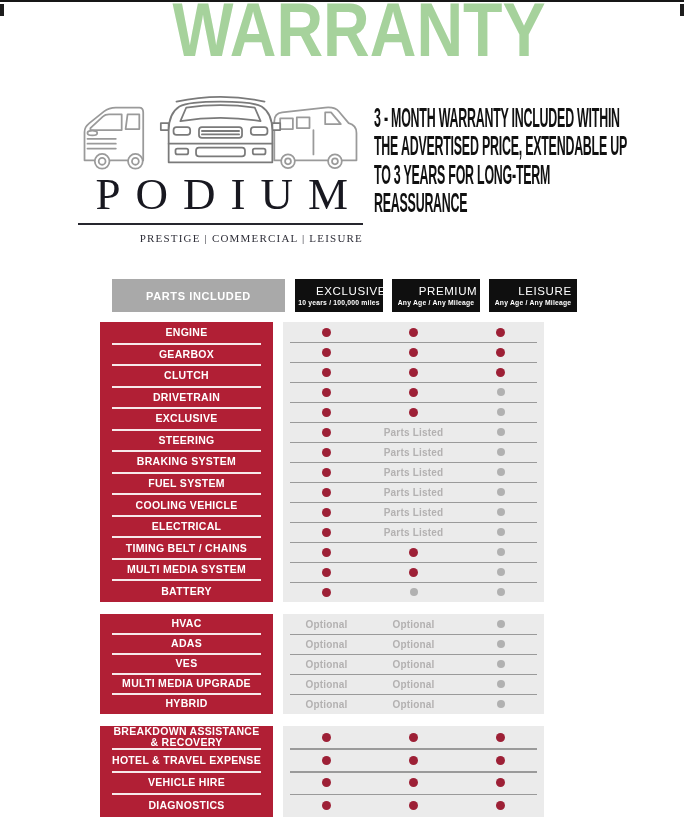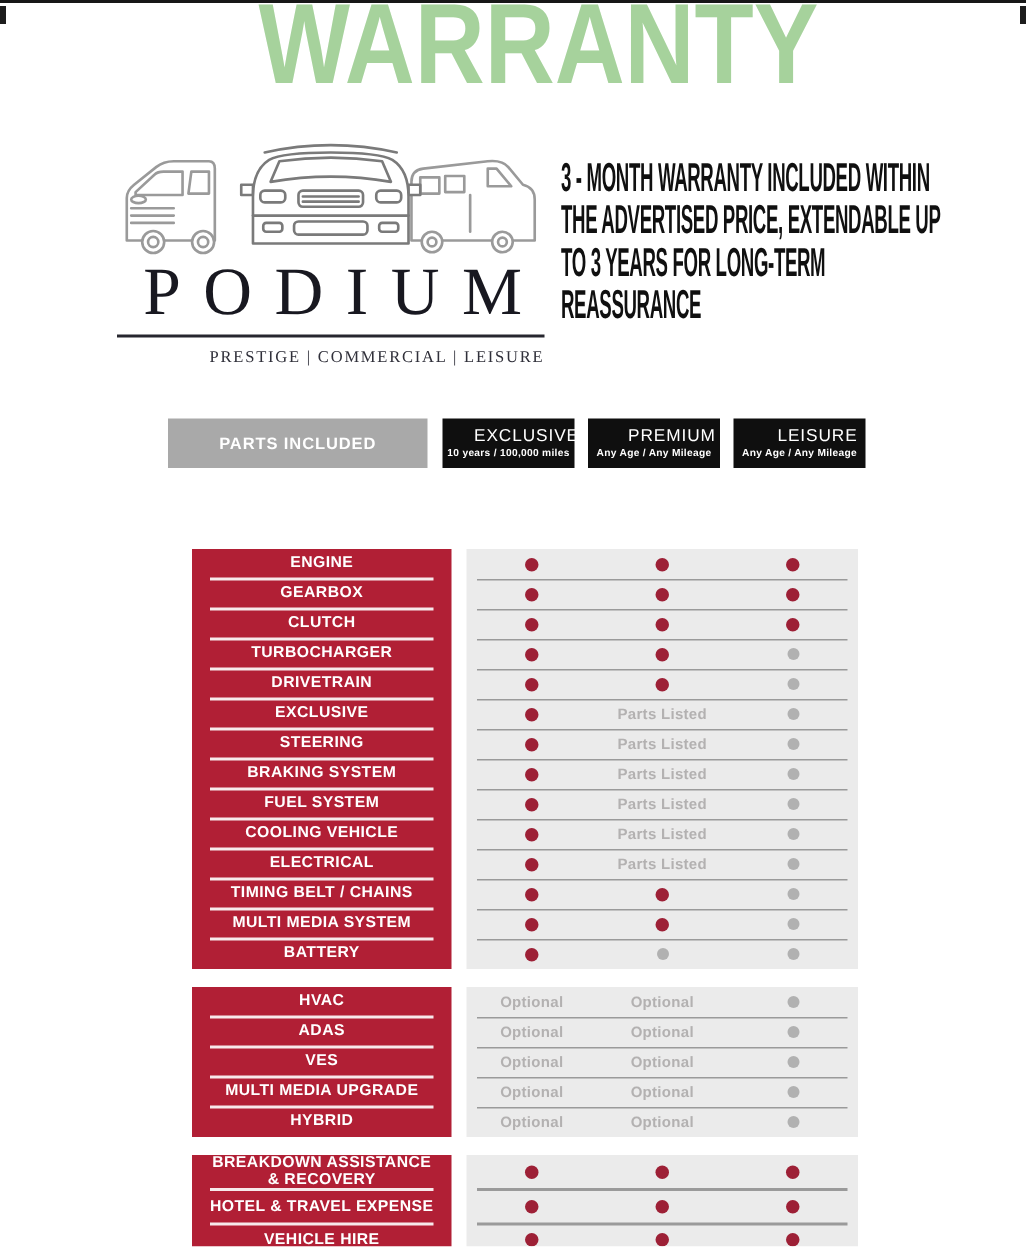--- a/index.html
+++ b/index.html
@@ -34,21 +34,21 @@
   .parts-box{position:absolute;left:112px;top:279px;width:173px;height:33px;
              background:var(--gray-box,#a9a9a9);color:#fff;font-weight:bold;font-size:11px;
              letter-spacing:.6px;display:flex;align-items:center;justify-content:center;}
   .plan-box{position:absolute;top:279px;width:88px;height:33px;background:var(--header-black,#0f0f0f);
             color:#fff;display:flex;flex-direction:column;align-items:center;justify-content:center;gap:2px;}
   .plan-name{font-size:11.5px;font-weight:normal;letter-spacing:.6px;padding-left:24px;}
   .plan-sub{font-size:6.8px;font-weight:bold;letter-spacing:.2px;}
   .plan-0{left:295px}.plan-1{left:392px}.plan-2{left:489px}
 
   
-  .group{position:absolute;left:128px;width:476px;margin-top:44px;}
+  .group{position:absolute;left:100px;width:476px;}
   .glabels{position:absolute;left:0;top:0;width:173px;height:100%;
            background:var(--brand-red,#b11f35);display:flex;flex-direction:column;}
   .label-row{flex:1;display:flex;align-items:center;justify-content:center;position:relative;
              color:#fff;font-weight:bold;font-size:10.5px;letter-spacing:.3px;line-height:1.05;
              text-align:center;padding:0 6px;white-space:pre-line;}
   .label-row:not(:last-child)::after{content:"";position:absolute;left:12px;right:12px;bottom:-1px;
              height:2px;background:rgba(255,255,255,.9);}
   .gpanel{position:absolute;left:183px;top:0;width:261px;height:100%;
           background:var(--panel,#ebebeb);display:flex;flex-direction:column;}
   .panel-row{flex:1;display:grid;grid-template-columns:1fr 1fr 1fr;position:relative;}
@@ -137,21 +137,20 @@
     <div class="plan-name">LEISURE</div>
     <div class="plan-sub">Any Age / Any Mileage</div>
   </div>
 
   <div id="table-groups">
       <div class="group" style="top: 322px; height: 280px;">
         <div class="glabels">
           <div class="label-row">ENGINE</div>
           <div class="label-row">GEARBOX</div>
           <div class="label-row">CLUTCH</div>
-          <div class="label-row">TURBOCHARGER</div>
           <div class="label-row">DRIVETRAIN</div>
           <div class="label-row">EXCLUSIVE</div>
           <div class="label-row">STEERING</div>
           <div class="label-row">BRAKING SYSTEM</div>
           <div class="label-row">FUEL SYSTEM</div>
           <div class="label-row">COOLING VEHICLE</div>
           <div class="label-row">ELECTRICAL</div>
           <div class="label-row">TIMING BELT / CHAINS</div>
           <div class="label-row">MULTI MEDIA SYSTEM</div>
           <div class="label-row">BATTERY</div>

